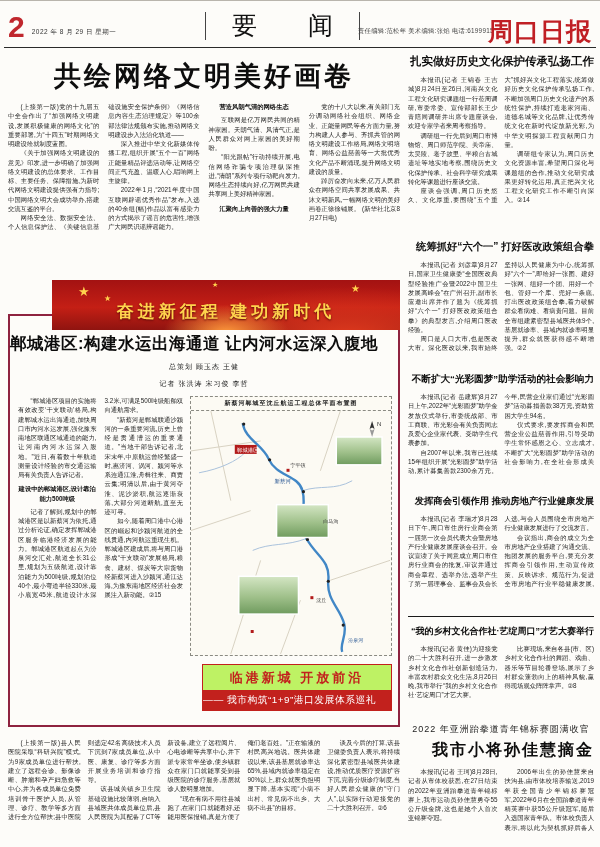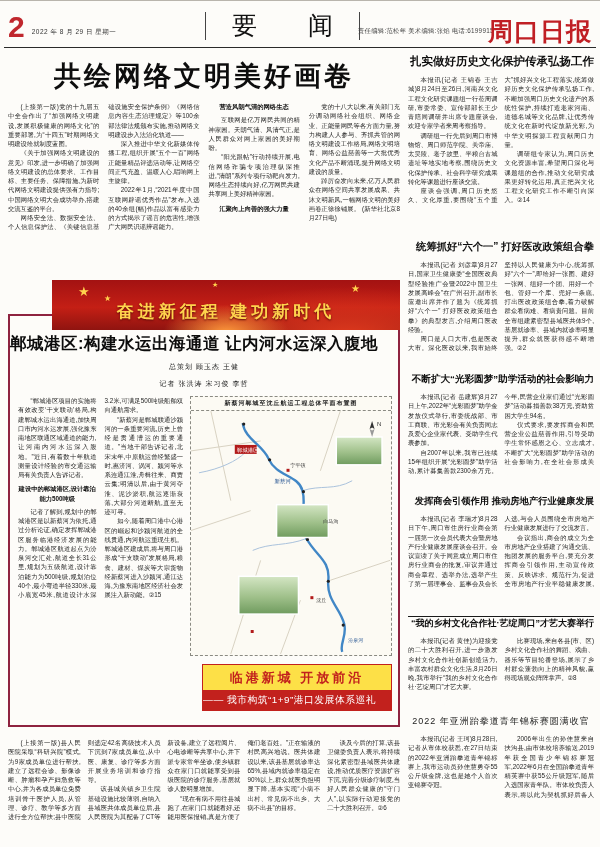--- a/index.html
+++ b/index.html
@@ -52,35 +52,35 @@
   .f-byline { text-align:center; font-size:7px; color:#222; margin-top:7px; letter-spacing:1px; }
   .f-content { display:flex; gap:7px; padding:7px 6px 0 8px; }
   .f-cols { width:166px; column-count:2; column-gap:8px; height:316px; overflow:hidden; }
   .f-right { width:203px; }
 
   
   .map { height:260px; border:1px dashed #8a8a82; background:#fcfaf3; position:relative; }
   .map-title { font-size:6px; font-weight:bold; text-align:center; border-bottom:1px dashed #8a8a82;
                padding:2px 0; letter-spacing:1px; color:#222; }
   .map svg { display:block; }
-  .promo { margin:8px 0 0 12px; border:1.5px solid #c2211d; background:#fde047; }
+  .promo { margin:8px 0 0 12px; border:1.5px solid #c2211d; background:#bef264; }
   .promo-top { text-align:center; color:#c2211d; font-weight:bold; font-size:13px; letter-spacing:3px; padding:4px 0 3px; }
   .promo-bot { background:#c2211d; color:#fff; text-align:left; font-size:9.8px; padding:3.5px 0; letter-spacing:.5px; white-space:nowrap; }
 
   
   .cont { margin-top:11px; column-count:5; column-gap:7px; height:128px; overflow:hidden; }
 
   
   .r-art { margin-top:0; }
   .r-head  { text-align:right; font-weight:bold; color:#0d0d0d; }
   .rh-a { font-size:11.5px; margin-top:2px; }
   .rh-b { font-size:10.3px; margin-top:15px; }
   .rh-c { font-size:9.6px;  margin-top:13px; }
   .rh-d { font-size:9.3px;  margin-top:11px; }
-  .rh-e { font-size:9px;    }
+  .rh-e { font-size:9px;    margin-top:8px; }
   .r-body { column-count:2; column-gap:7px; overflow:hidden; margin-top:6px; }
   .rb-a { height:150px; } .rb-b { height:100px; } .rb-c { height:92px; }
   .rb-d { height:90px; }  .rb-e { height:64px; }  .rb-f { height:73px; }
   .r-rule { border-top:1.5px solid #1a1a1a; margin-top:12px; }
   .kicker { text-align:center; font-size:9px; color:#222; margin-top:15px; letter-spacing:1px; }
   .rh-f { font-size:16px; letter-spacing:2px; margin-top:4px; }
 </style>
 </head>
 <body>
 
@@ -249,20 +249,21 @@
     <div class="r-art">
       <div class="r-head rh-e">“我的乡村文化合作社·艺绽周口”才艺大赛举行</div>
       <div class="r-body rb-e">
           <p>本报讯(记者 黄佳)为迎接党的二十大胜利召开,进一步激发乡村文化合作社创新创造活力,丰富农村群众文化生活,8月26日晚,我市举行“我的乡村文化合作社·艺绽周口”才艺大赛。</p>
           <p>比赛现场,来自各县(市、区)乡村文化合作社的舞蹈、戏曲、器乐等节目轮番登场,展示了乡村群众蓬勃向上的精神风貌,赢得现场观众阵阵掌声。②8</p>
         </div>
     </div>
 
     <div class="r-art">
       <div class="kicker">2022 年亚洲跆拳道青年锦标赛圆满收官</div>
+      <div class="r-head rh-f">我市小将孙佳慧摘金</div>
       <div class="r-body rb-f">
           <p>本报讯(记者 王珂)8月28日,记者从市体校获悉,在27日结束的2022年亚洲跆拳道青年锦标赛上,我市运动员孙佳慧勇夺55公斤级金牌,这也是她个人首次亚锦赛夺冠。</p>
           <p>2006年出生的孙佳慧来自扶沟县,由市体校培养输送,2019年获全国青少年锦标赛冠军,2022年6月在全国跆拳道青年精英赛中获55公斤级冠军,随后入选国家青年队。市体校负责人表示,将以此为契机抓好后备人才培养,争取在更多国际赛事中摘金夺银。②15</p>
         </div>
     </div>
   </div>
 
 </div>
 
 </body></html>

